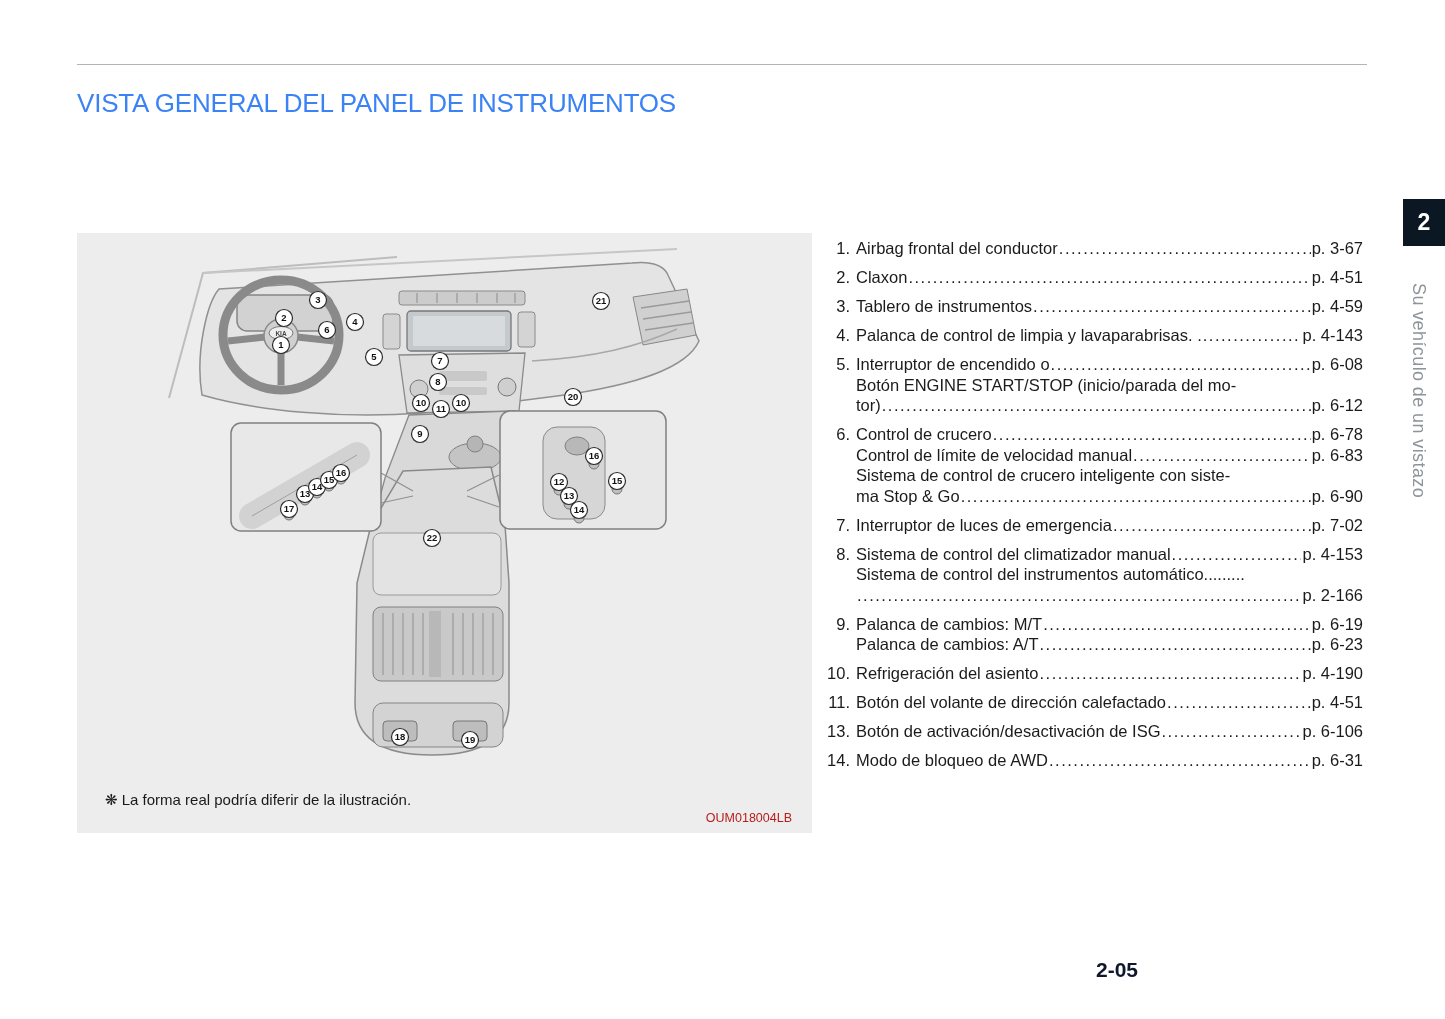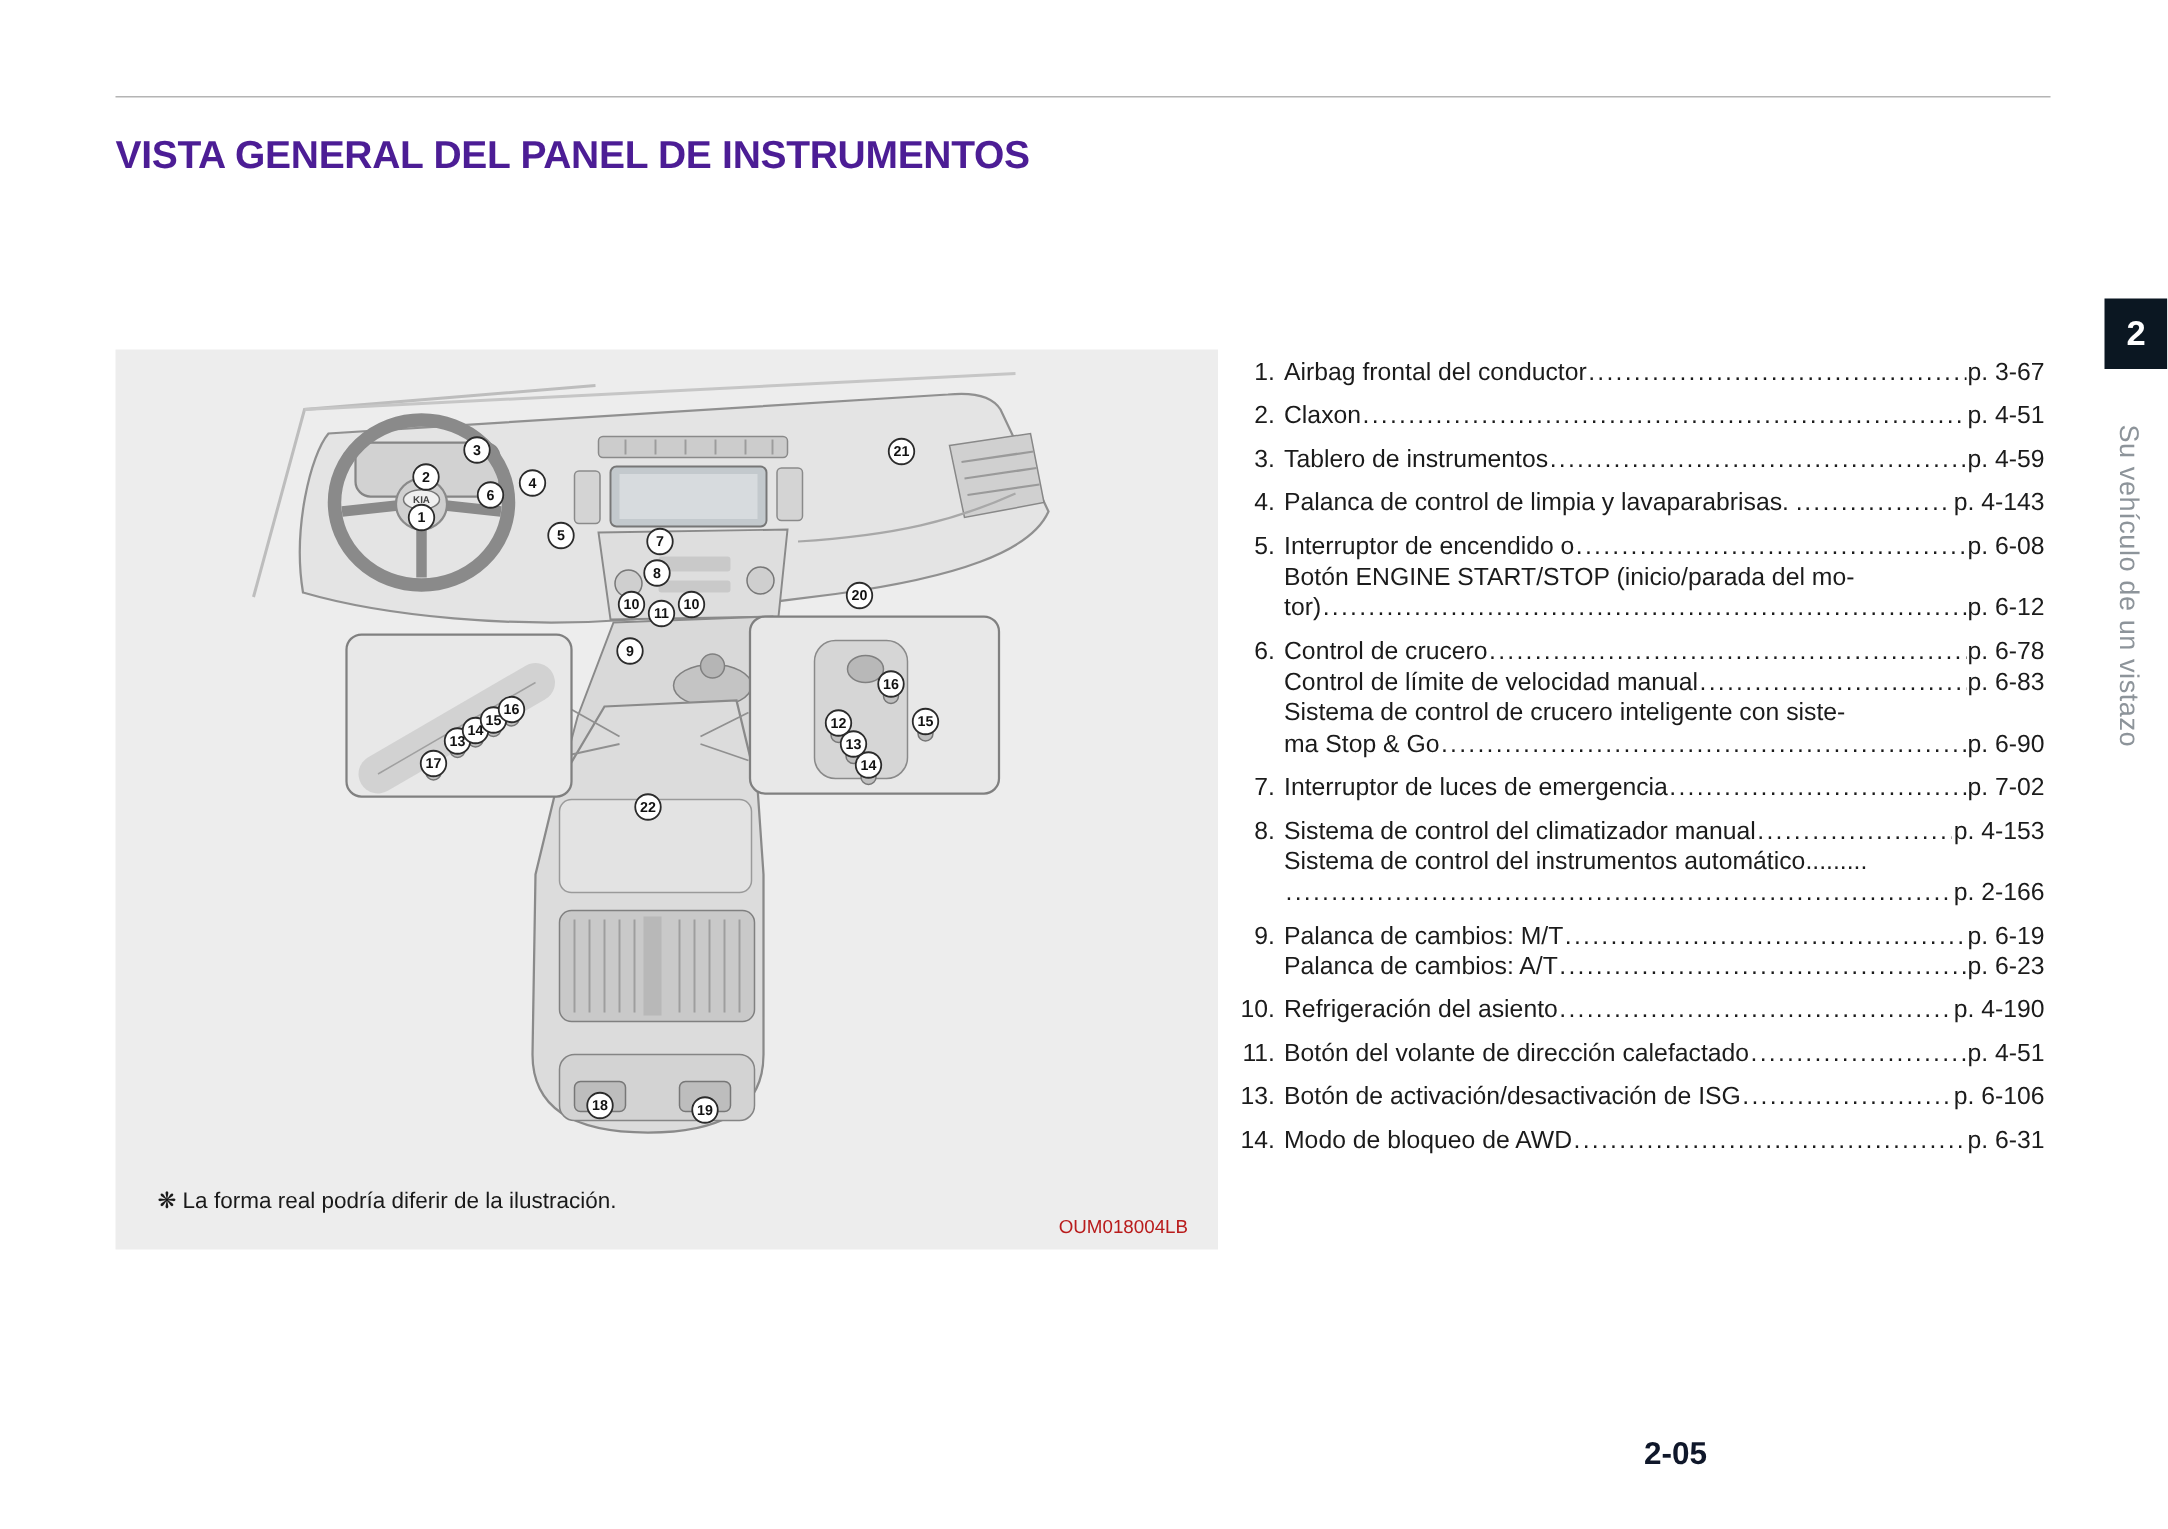--- a/index.html
+++ b/index.html
@@ -1,21 +1,21 @@
 <!DOCTYPE html>
 <html><head>
 <meta charset="utf-8">
 <style>
   * { margin:0; padding:0; box-sizing:border-box; }
   html,body { background:#ffffff; font-family:"Liberation Sans", sans-serif; }
   .page { position:relative; width:1445px; height:1019px; background:#ffffff; overflow:hidden; color:#1b1b1b; }
 
   .top-rule { position:absolute; left:77px; top:64px; width:1290px; height:1px; background:#b4b4b4; }
 
-  .title { position:absolute; left:77px; top:88px; font-size:26px; font-weight:bold; color:#4c1d95; letter-spacing:-0.2px; }
+  .title { position:absolute; left:77px; top:88px; font-size:26px; font-weight:normal; color:#3b82f6; letter-spacing:-0.2px; }
 
   .illustration { position:absolute; left:77px; top:233px; width:735px; height:600px; background:#ededed; }
   .illustration svg { position:absolute; left:0; top:0; width:100%; height:100%; }
   .note { position:absolute; left:28px; bottom:24px; font-size:15px; font-weight:normal; color:#1a1a1a; }
   .code { position:absolute; right:20px; bottom:8px; font-size:12.5px; color:#b91c1c; }
 
   .toc { position:absolute; left:822px; top:238px; width:541px; font-size:16.5px; line-height:20.5px; color:#1b1b1b; }
   .toc-item { display:flex; margin-bottom:8.5px; }
   .toc-num { flex:0 0 28px; text-align:right; margin-right:6px; }
   .toc-body { flex:1 1 auto; min-width:0; display:block; }

